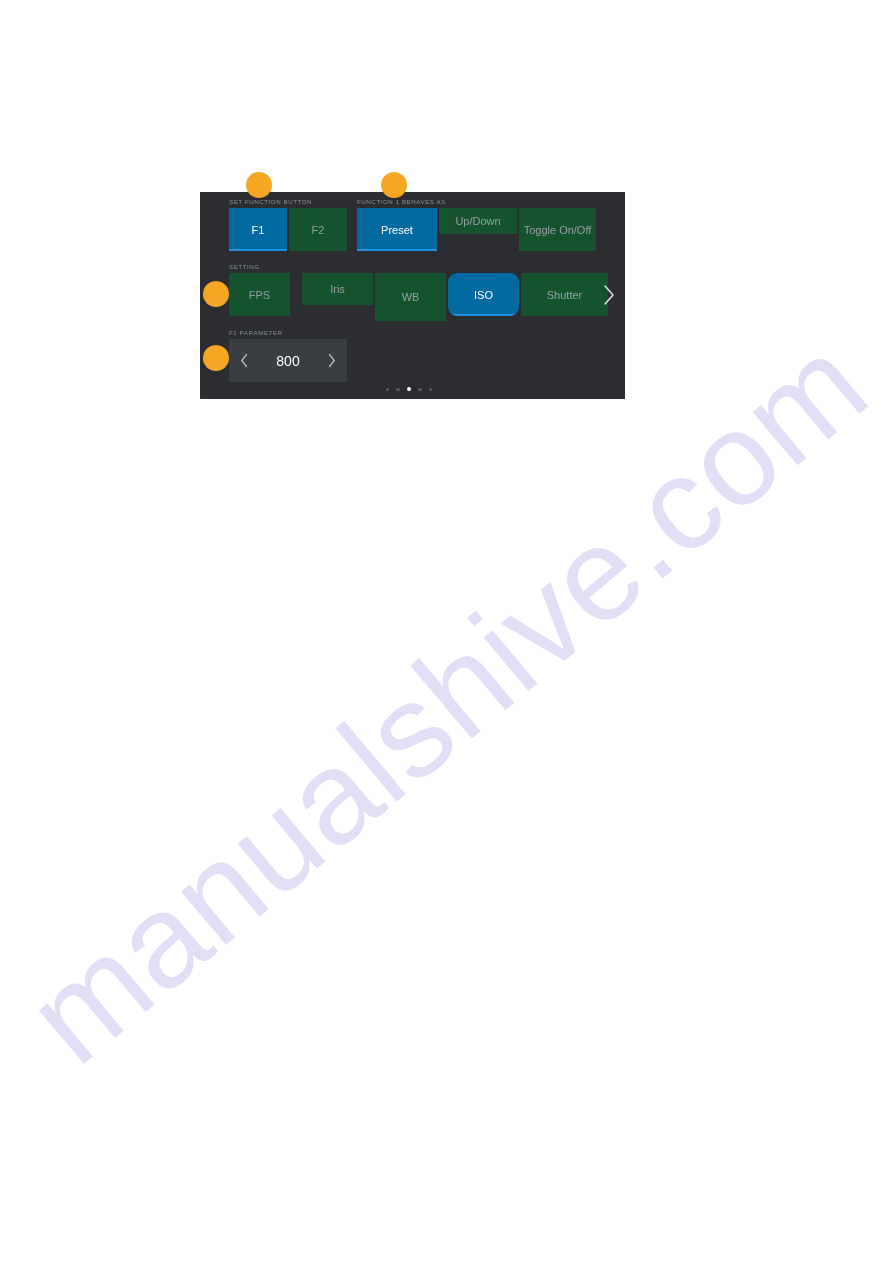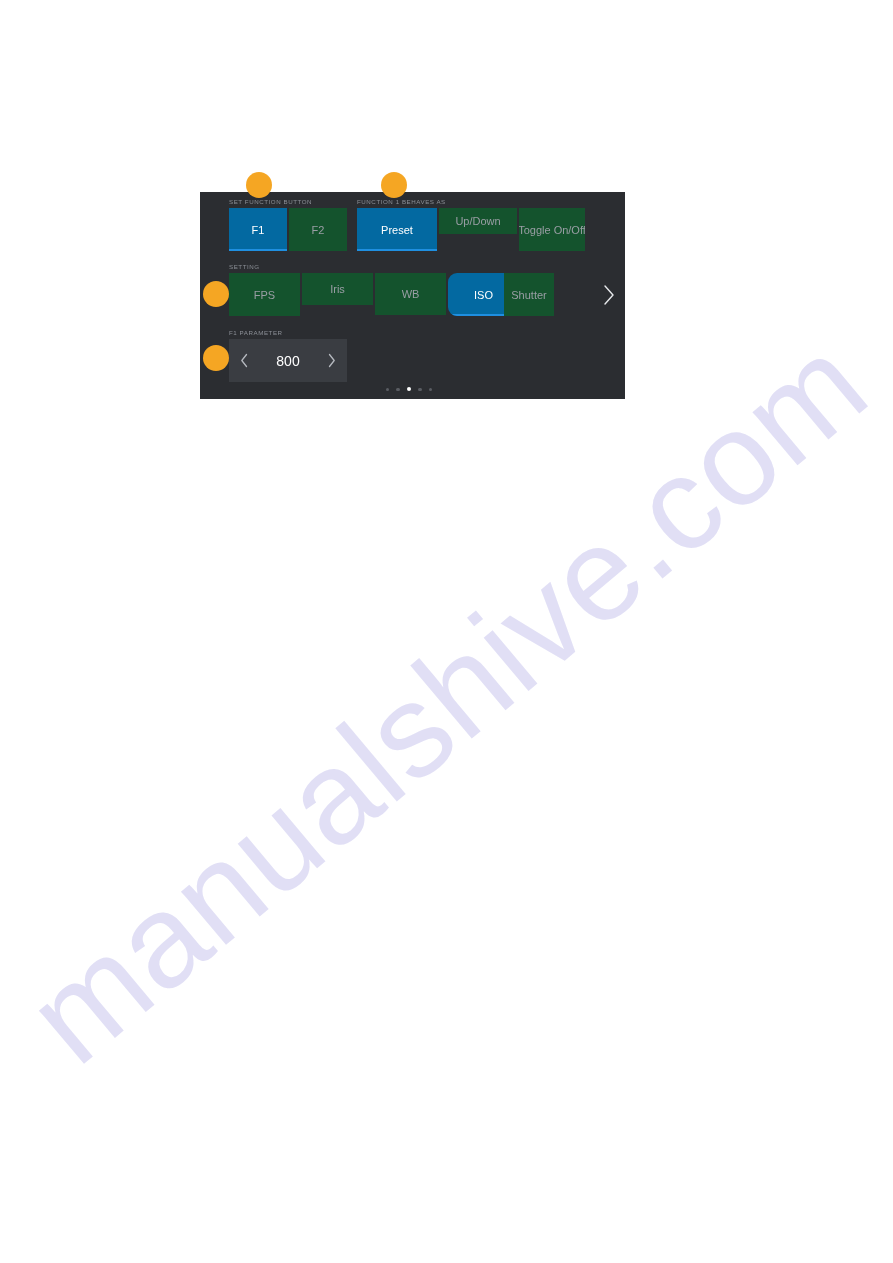--- a/index.html
+++ b/index.html
@@ -157,33 +157,33 @@
   <div class="btn selected" style="left:29px; top:16px; width:58px; height:43px;">F1</div>
 
   <div class="btn" style="left:89px; top:16px; width:58px; height:43px;">F2</div>
 
   <div class="section-label" style="left:157px; top:6px;">FUNCTION 1 BEHAVES AS</div>
 
   <div class="btn selected" style="left:157px; top:16px; width:80px; height:43px;">Preset</div>
 
   <div class="btn" style="left:239px; top:16px; width:78px; height:26px;">Up/Down</div>
 
-  <div class="btn" style="left:319px; top:16px; width:66px; height:43px;">Toggle On/Off</div>
+  <div class="btn" style="left:319px; top:16px; width:77px; height:43px;">Toggle On/Off</div>
 
   <div class="section-label" style="left:29px; top:71px;">SETTING</div>
 
-  <div class="btn" style="left:29px; top:81px; width:71px; height:43px;">FPS</div>
+  <div class="btn" style="left:29px; top:81px; width:61px; height:43px;">FPS</div>
 
   <div class="btn" style="left:102px; top:81px; width:71px; height:32px;">Iris</div>
 
-  <div class="btn" style="left:175px; top:81px; width:71px; height:42px;">WB</div>
+  <div class="btn" style="left:175px; top:81px; width:71px; height:48px;">WB</div>
 
   <div class="btn selected" style="left:248px; top:81px; width:71px; height:43px;border-radius:9px;">ISO</div>
 
-  <div class="btn" style="left:304px; top:81px; width:50px; height:43px;">Shutter</div>
+  <div class="btn" style="left:321px; top:81px; width:87px; height:43px;">Shutter</div>
 
   <div class="scroll-arrow" style="left:401px; top:90px;">
     <svg width="16" height="26" viewBox="0 0 16 26">
       <polyline points="4,4 12,13 4,22" fill="none" stroke="#e6e8eb" stroke-width="1.4" stroke-linecap="round" stroke-linejoin="round"></polyline>
     </svg>
   </div>
 
   <div class="section-label" style="left:29px; top:137px;">F1 PARAMETER</div>
 
   <div class="stepper" style="left:29px; top:147px; width:118px; height:43px;">

